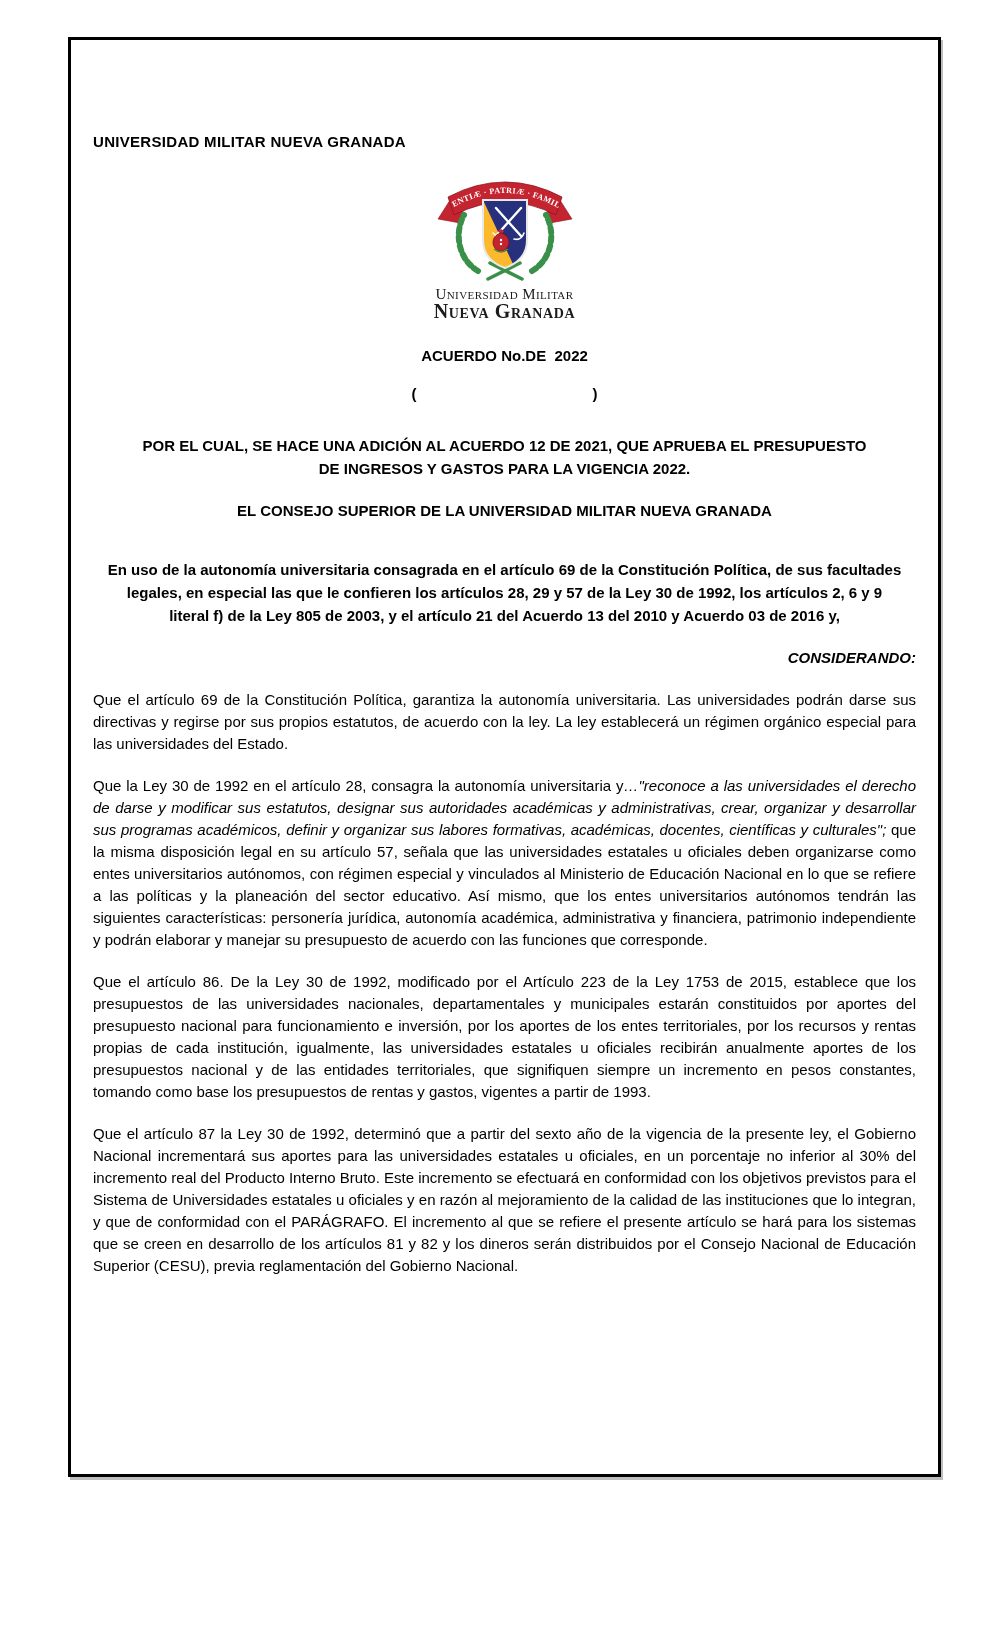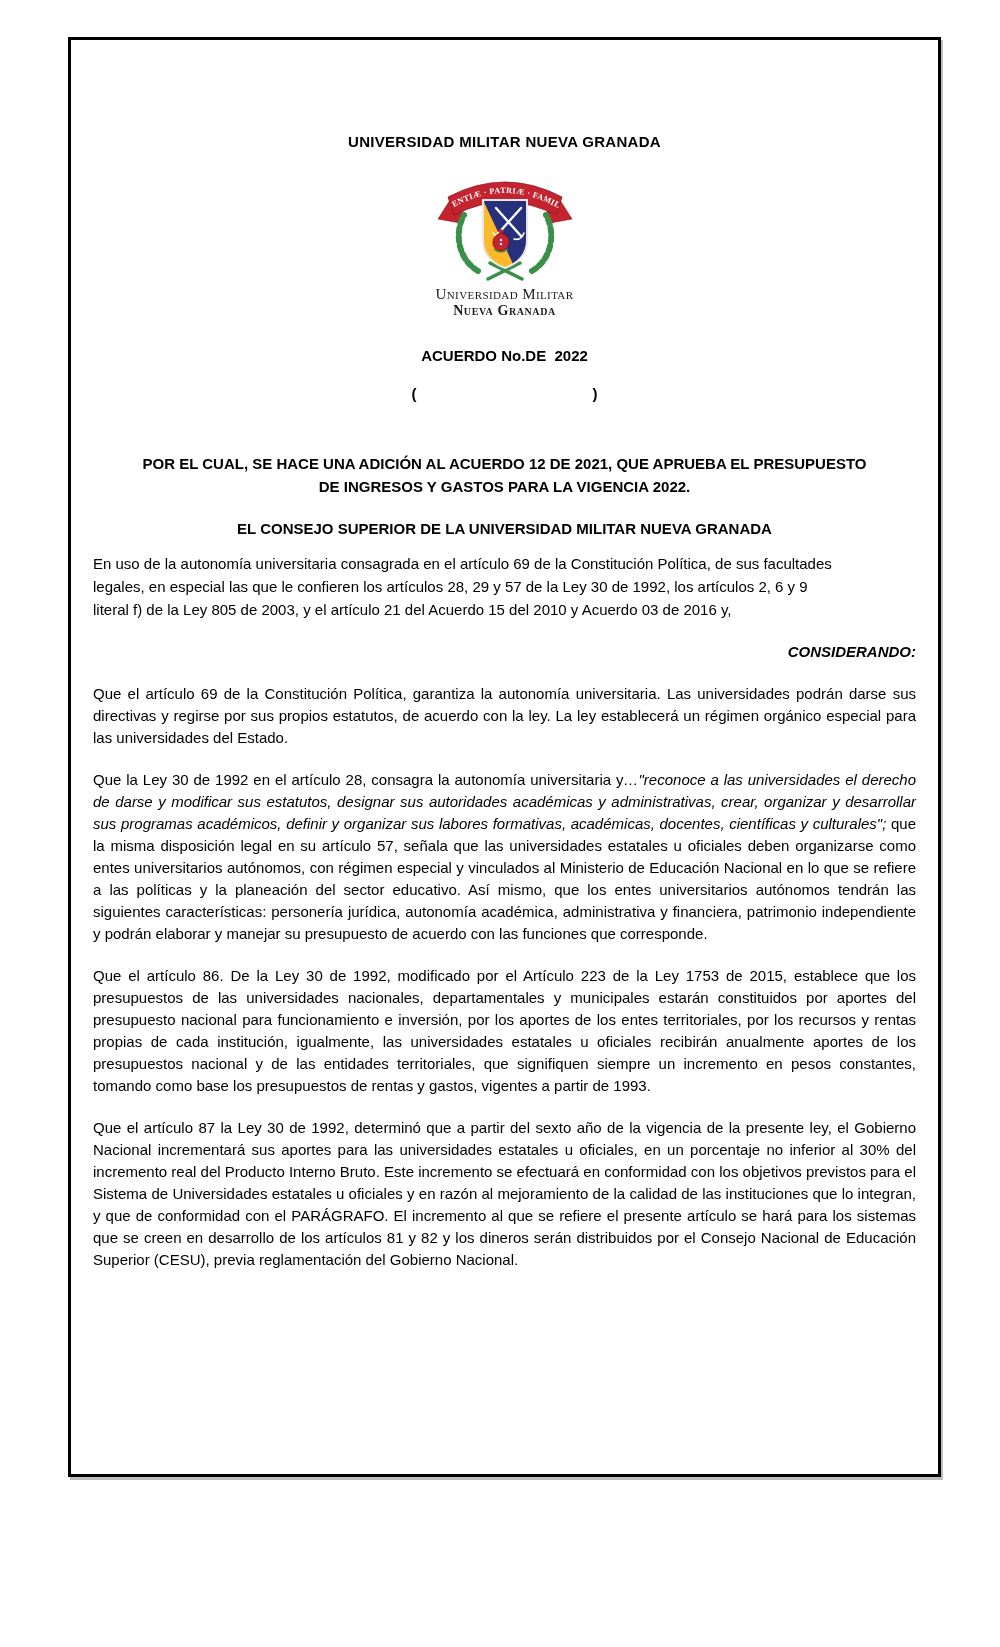--- a/index.html
+++ b/index.html
@@ -12,56 +12,56 @@
   .sheet {
     position:absolute; left:68px; top:37px;
     width:873px; height:1440px;
     border:3px solid #000;
     box-shadow:2px 3px 0 #bdbdbd;
     padding:91px 22px 0 22px;
     background:#fff;
     overflow:hidden;
   }
   .doc-title {
-    text-align:center; font-weight:bold; font-size:15px;
+    font-weight:bold; font-size:15px;
     letter-spacing:0.3px; line-height:22px;
   }
   .logo-block { margin-top:14px; text-align:center; }
   .crest { display:block; margin:0 auto; }
   .wordmark-1 {
     font-family:"Liberation Serif", serif; font-variant:small-caps;
     font-weight:400; font-size:15px; line-height:15px; color:#1b1b1b;
     letter-spacing:0.4px; margin-top:2px;
   }
   .wordmark-2 {
     font-family:"Liberation Serif", serif; font-variant:small-caps;
-    font-weight:700; font-size:14px; line-height:18px; color:#1b1b1b;
+    font-weight:700; font-size:20px; line-height:18px; color:#1b1b1b;
     letter-spacing:0.6px;
   }
   .acuerdo-row {
     display:flex; justify-content:center; 
     font-weight:bold; font-size:15px; line-height:20px;
     margin-top:26px; white-space:pre;
   }
   .paren-row {
     display:flex; justify-content:center; gap:176px;
     font-weight:bold; font-size:15px; line-height:20px;
     margin-top:18px;
   }
   .subject {
-    margin-top:48px; text-align:center; font-weight:bold;
+    margin-top:30px; text-align:center; font-weight:bold;
     font-size:15px; line-height:23px;
   }
   .council {
     margin-top:20px; text-align:center; font-weight:bold;
     font-size:15px; line-height:22px;
   }
   .preamble {
-    margin-top:12px; 
-    font-size:15px; line-height:23px;
+    margin-top:36px; text-align:center;
+    font-size:15px; line-height:23px;font-weight:bold;
   }
   .considerando {
     margin-top:20px; text-align:right; font-weight:bold;
     font-size:15px; line-height:22px;font-style:italic;
   }
   .para {
     margin-top:20px; text-align:justify;
     font-size:15px; line-height:22px;
   }
   .para .quote { font-style:italic; }
@@ -139,21 +139,21 @@
   <div class="subject">
     <div>POR EL CUAL, SE HACE UNA ADICIÓN AL ACUERDO 12 DE 2021, QUE APRUEBA EL PRESUPUESTO</div>
     <div>DE INGRESOS Y GASTOS PARA LA VIGENCIA 2022.</div>
   </div>
 
   <div class="council">EL CONSEJO SUPERIOR DE LA UNIVERSIDAD MILITAR NUEVA GRANADA</div>
 
   <div class="preamble">
     <div>En uso de la autonomía universitaria consagrada en el artículo 69 de la Constitución Política, de sus facultades</div>
     <div>legales, en especial las que le confieren los artículos 28, 29 y 57 de la Ley 30 de 1992, los artículos 2, 6 y 9</div>
-    <div>literal f) de la Ley 805 de 2003, y el artículo 21 del Acuerdo 15 del 2010 y Acuerdo 03 de 2016 y,</div>
+    <div>literal f) de la Ley 805 de 2003, y el artículo 21 del Acuerdo 13 del 2010 y Acuerdo 03 de 2016 y,</div>
   </div>
 
   <div class="considerando">CONSIDERANDO:</div>
 
   <p class="para">Que el artículo 69 de la Constitución Política, garantiza la autonomía universitaria. Las universidades podrán darse sus directivas y regirse por sus propios estatutos, de acuerdo con la ley.  La ley establecerá un régimen orgánico especial para las universidades del Estado.</p>
 
   <p class="para"><span>Que la Ley 30 de 1992 en el artículo 28, consagra la autonomía universitaria  y</span><span class="quote">…"reconoce a las universidades el derecho de darse y modificar sus estatutos, designar sus autoridades académicas y administrativas, crear, organizar y desarrollar sus programas académicos, definir y organizar sus labores formativas, académicas, docentes, científicas y culturales";</span><span> que la misma disposición legal en su artículo 57, señala que las universidades estatales u oficiales deben organizarse como entes universitarios autónomos, con régimen especial y vinculados al Ministerio de Educación Nacional en lo que se refiere a las políticas y la planeación del sector educativo. Así mismo, que los entes universitarios autónomos tendrán las siguientes características: personería jurídica, autonomía académica, administrativa y financiera, patrimonio independiente y podrán elaborar y manejar su presupuesto de acuerdo con las funciones que corresponde.</span></p>
 
 
   <p class="para">Que el artículo 86. De la Ley 30 de 1992,  modificado por el Artículo 223 de la Ley 1753 de 2015, establece que los presupuestos de las universidades nacionales, departamentales y municipales estarán constituidos por aportes del presupuesto nacional para funcionamiento e inversión, por los aportes de los entes territoriales, por los recursos y rentas propias de cada institución, igualmente, las universidades estatales u oficiales recibirán anualmente aportes de los presupuestos nacional y de las entidades territoriales, que signifiquen siempre un incremento en pesos constantes, tomando como base los presupuestos de rentas y gastos, vigentes a partir de 1993.</p>

